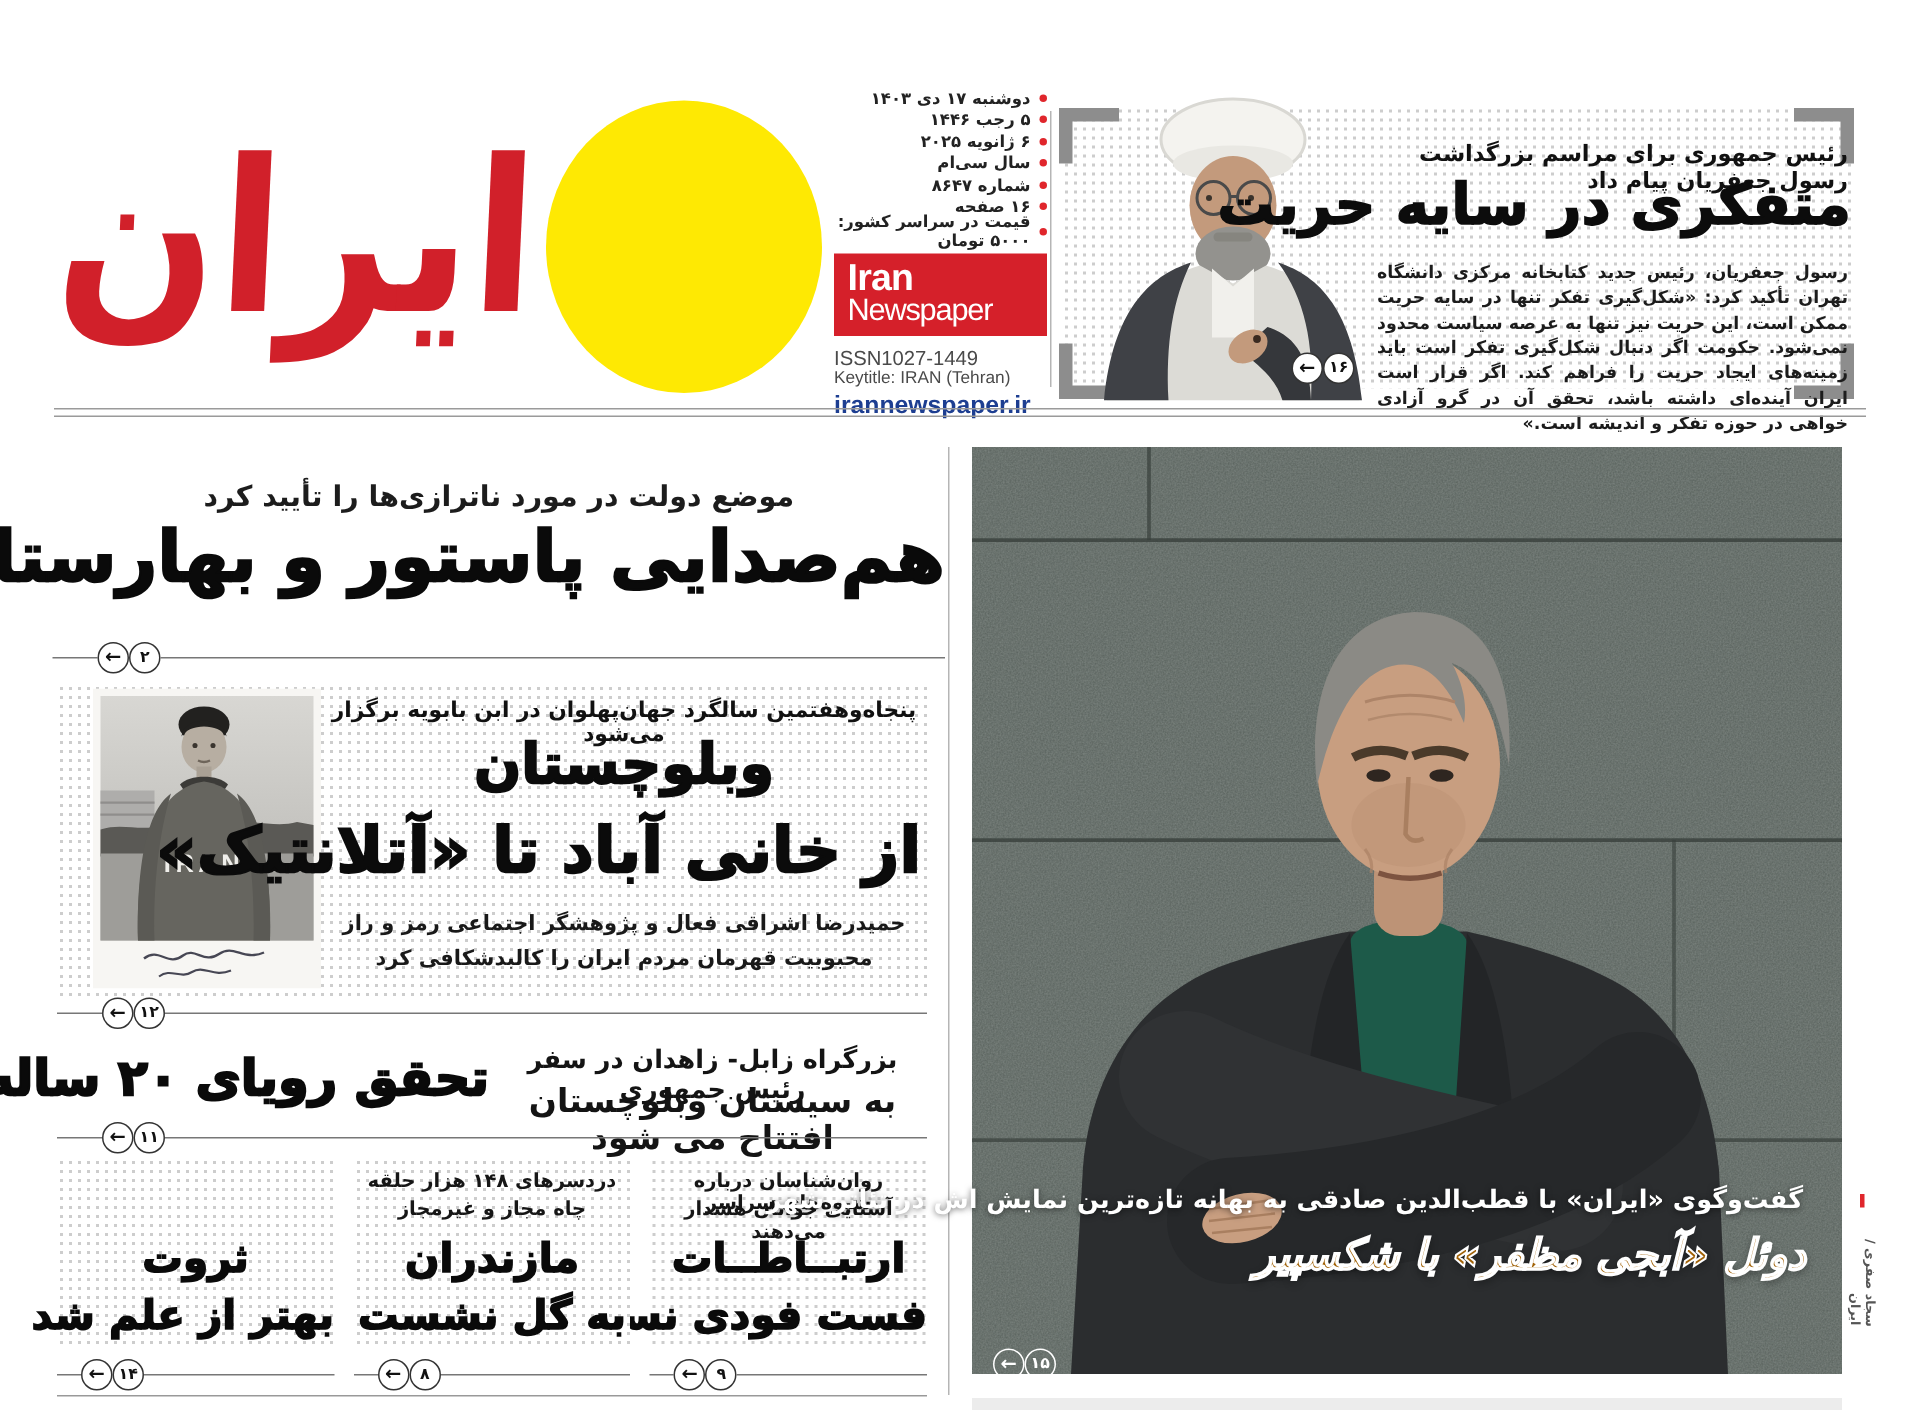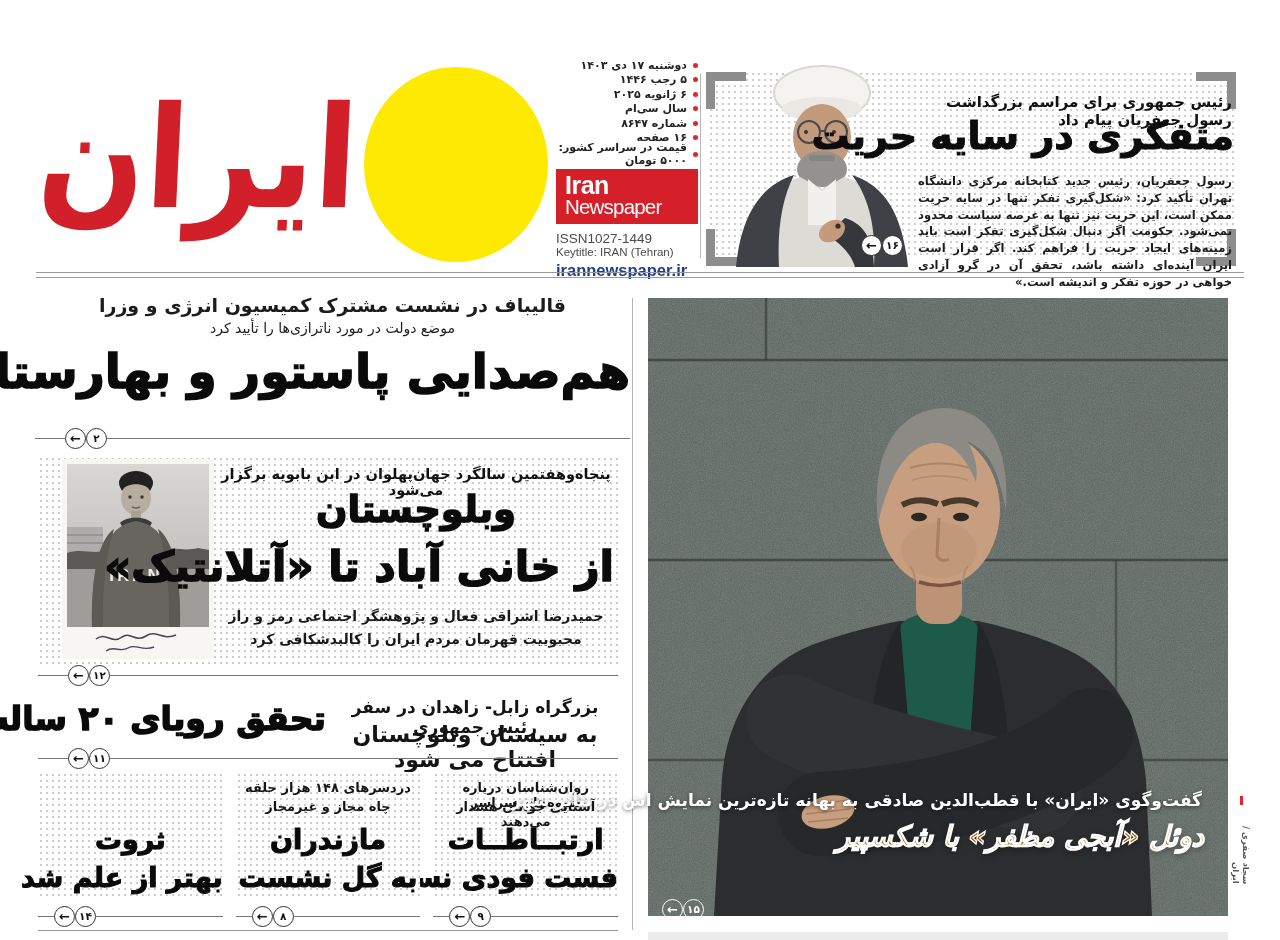--- a/index.html
+++ b/index.html
@@ -37,21 +37,21 @@
   .br.tr{border-top-width:9px;border-right-width:9px;}
   .br.brr{border-bottom-width:9px;border-right-width:9px;}
   .ts-kicker{right:6px;top:36px;width:320px;text-align:right;font-size:15px;font-weight:bold;color:#111;}
   .ts-headline{right:4px;top:57px;width:322px;text-align:right;font-size:38px;font-weight:bold;color:#0c0c0c;white-space:nowrap;}
   .ts-body{right:6px;top:116px;width:314px;font-size:11.6px;font-weight:bold;line-height:16.8px;text-align:justify;color:#1c1c1c;}
 
   .hdr-rule{left:36px;top:272px;width:1208px;height:4px;border-top:1px solid #9a9a9a;border-bottom:1px solid #9a9a9a;}
 
   
   .lead-k1{left:35px;top:294px;width:595px;font-size:19px;font-weight:bold;color:#1c1c1c;}
-  .lead-k2{left:35px;top:320px;width:595px;font-size:14px;font-weight:normal;color:#1c1c1c;}
+  .lead-k2{left:35px;top:320px;width:595px;font-size:19px;font-weight:bold;color:#1c1c1c;}
   .lead-hl{left:35px;top:344px;width:595px;font-size:47px;font-weight:bold;color:#0a0a0a;white-space:nowrap;}
 
   
   .pageref{position:absolute;direction:ltr;display:flex;align-items:center;height:22px;}
   .pr-dash{width:30px;border-top:1px solid #777;flex:none;}
   .pr-circ{width:21px;height:21px;border:1.3px solid #333;border-radius:50%;background:#fff;display:flex;align-items:center;
            justify-content:center;font-size:10.5px;font-weight:bold;color:#111;flex:none;box-sizing:border-box;}
   .pr-circ.arr{font-size:13px;}
   .pr-line{flex:1;border-top:1px solid #777;}
   .pageref.light .pr-circ{background:transparent;border-color:#fff;color:#fff;}
@@ -167,21 +167,20 @@
     <div class="abs ts-headline fat">متفکری در سایه حریت</div>
     <div class="abs ts-body">رسول جعفریان، رئیس جدید کتابخانه مرکزی دانشگاه تهران تأکید کرد: «شکل‌گیری تفکر تنها در سایه حریت ممکن است، این حریت نیز تنها به عرصه سیاست محدود نمی‌شود. حکومت اگر دنبال شکل‌گیری تفکر است باید زمینه‌های ایجاد حریت را فراهم کند. اگر قرار است ایران آینده‌ای داشته باشد، تحقق آن در گرو آزادی خواهی در حوزه تفکر و اندیشه است.»</div>
     <div class="pageref" style="left:155px;top:177px;">
       <span class="pr-circ arr">←</span>
       <span class="pr-circ">۱۶</span>
     </div>
   </div>
 
   <div class="abs hdr-rule"></div>
 
-  <div class="abs lead-k1 center">قالیباف در نشست مشترک کمیسیون انرژی و وزرا</div>
   <div class="abs lead-k2 center">موضع دولت در مورد ناترازی‌ها را تأیید کرد</div>
   <div class="abs lead-hl center fat2">هم‌صدایی پاستور و بهارستان</div>
   <div class="pageref" style="left:35px;top:427px;width:595px;">
     <span class="pr-dash"></span>
     <span class="pr-circ arr">←</span>
     <span class="pr-circ">۲</span>
     <span class="pr-line"></span>
   </div>
 
   <div class="abs takhti dots">

